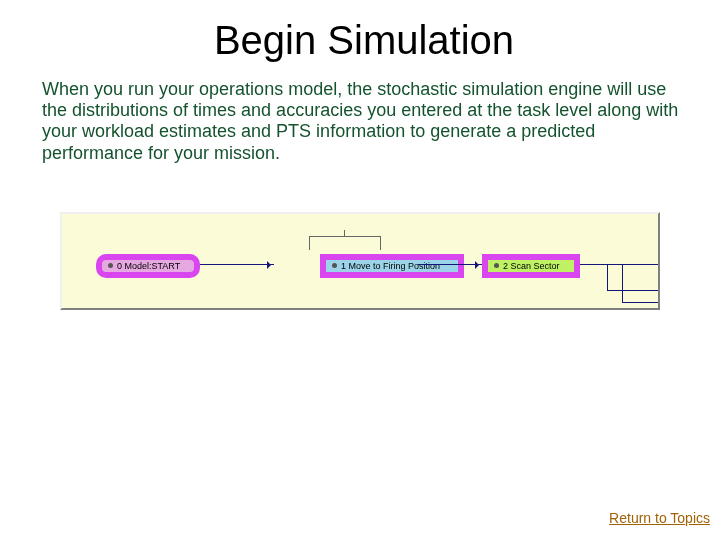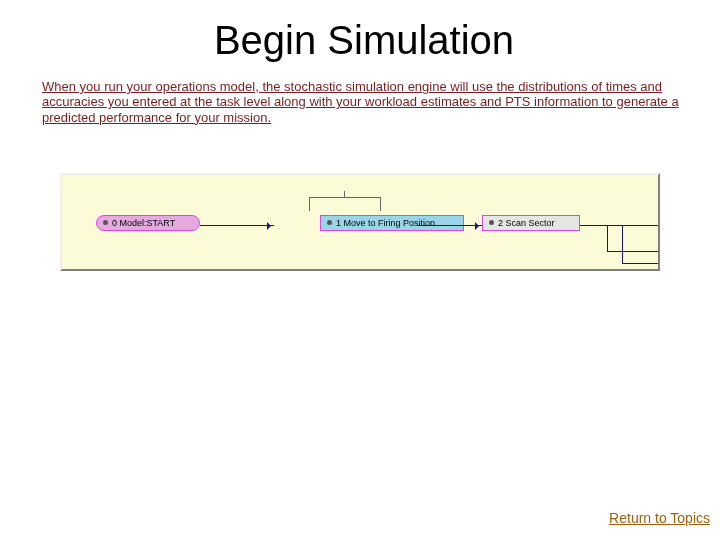--- a/index.html
+++ b/index.html
@@ -13,61 +13,60 @@
   }
   .title {
     text-align: center;
     font-size: 40px;
     font-weight: 400;
     margin: 18px 0 16px 8px;
     color: #000;
   }
   .body-text {
     margin: 0 40px 0 42px;
-    font-size: 13px;
+    font-size: 18px;
     line-height: 1.18;
-    color: #7f1d1d;
-    text-decoration: underline;
+    color: #14532d;
   }
   .diagram-frame {
     margin: 48px auto 0 auto;
     width: 600px;
     height: 98px;
     border-top: 2px solid #efefef;
     border-left: 2px solid #efefef;
     border-right: 2px solid #808080;
     border-bottom: 2px solid #808080;
     background: #fbfbd8;
     position: relative;
     overflow: hidden;
   }
   
   .node {
     position: absolute;
-    height: 16px;
-    border: 1px solid #d946ef;
+    height: 24px;
+    border: 6px solid #d946ef;
     font-size: 9px;
     display: flex;
     align-items: center;
     padding: 0 6px;
     white-space: nowrap;
   }
   .node-start {
     left: 34px; top: 40px; width: 104px;
     background: #e6a8e0;
     border-radius: 10px;
   }
   .node-move {
     left: 212px; top: 40px; width: 144px;
     background: #9bd4e8;
     margin-left: 46px;
   }
   .node-scan {
     left: 420px; top: 40px; width: 98px;
-    background: #e5e5e5;
+    background: #bef264;
   }
   .dot {
     display:inline-block; width:5px; height:5px; border-radius:50%;
     background:#555; margin-right:4px;
   }
   
   .bracket {
     position:absolute; left:247px; top:22px; width:72px; height:14px;
     border:1px solid #666; border-bottom:none;
   }

